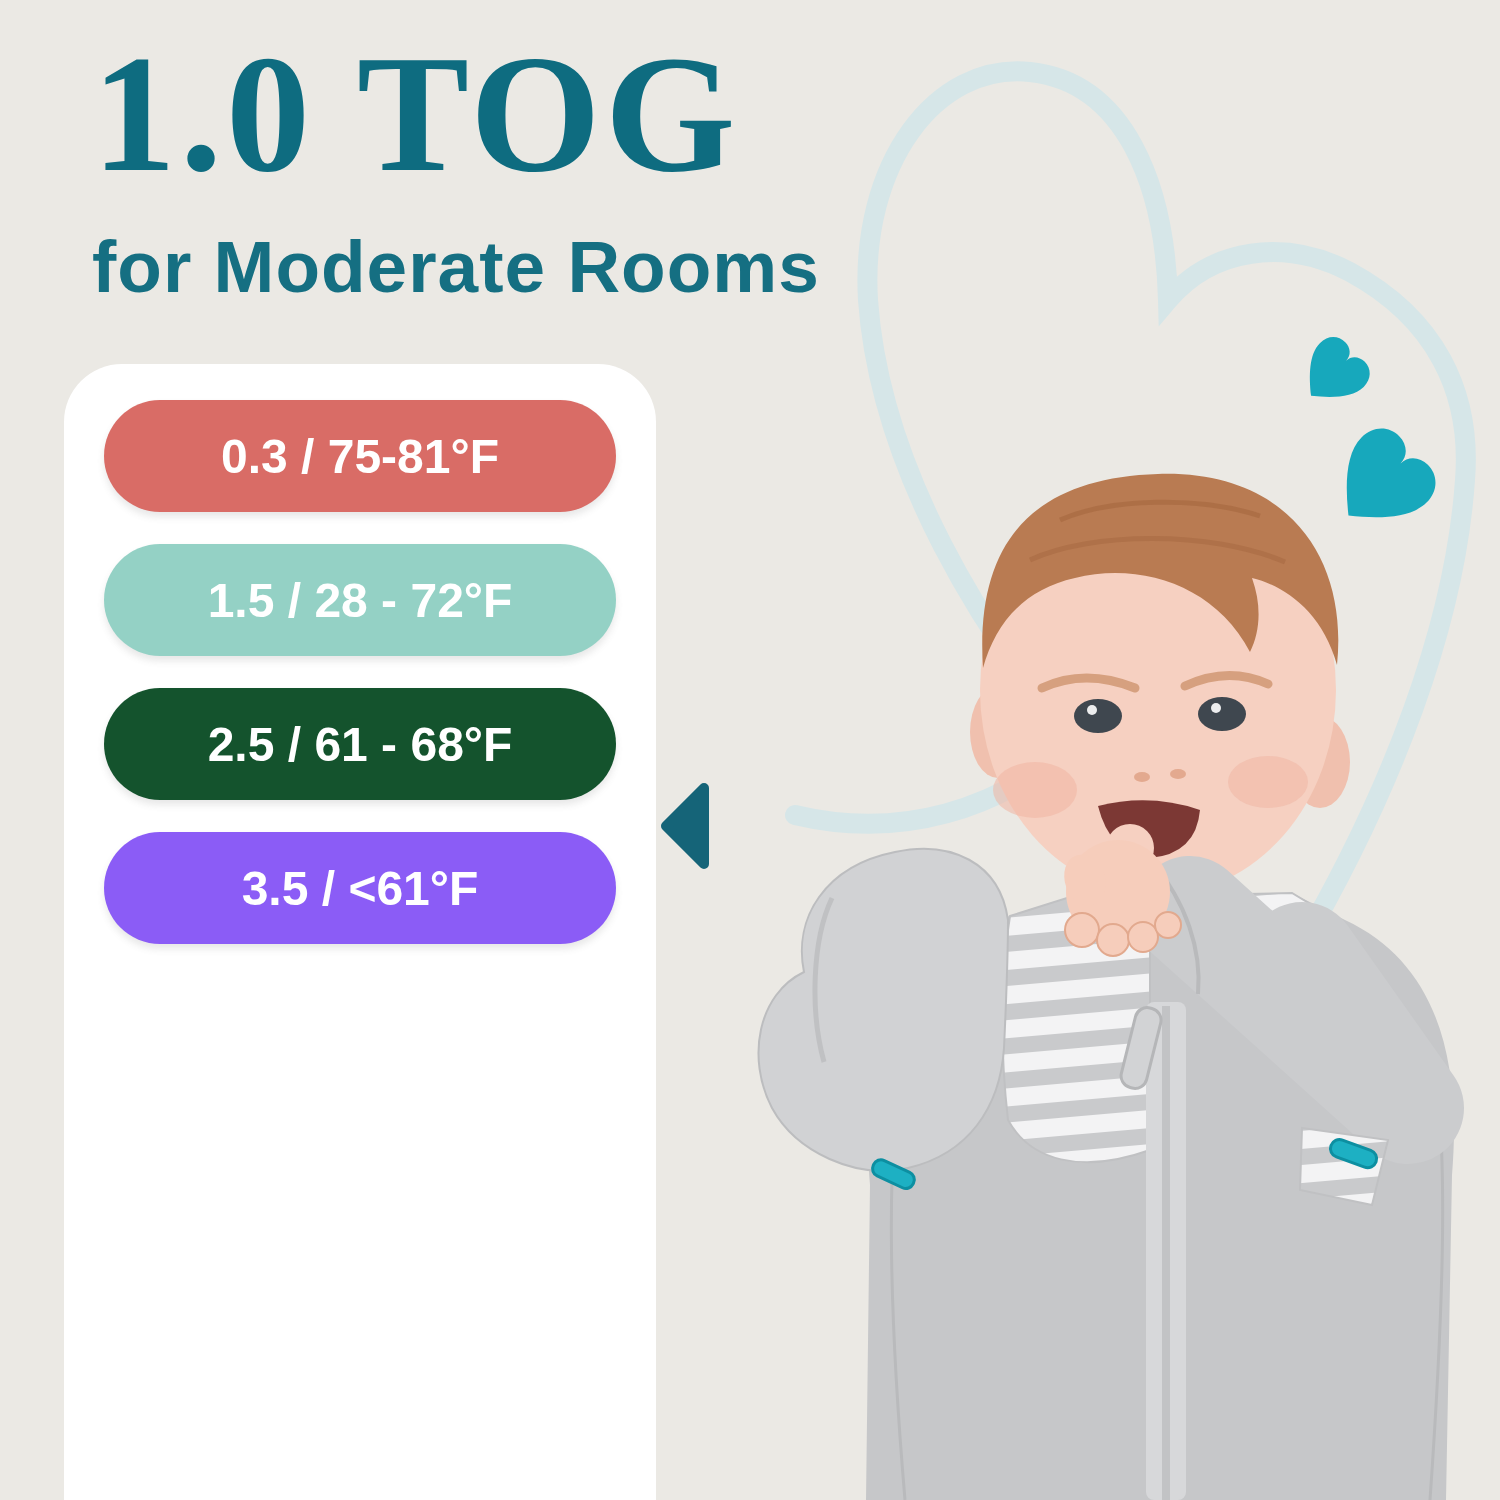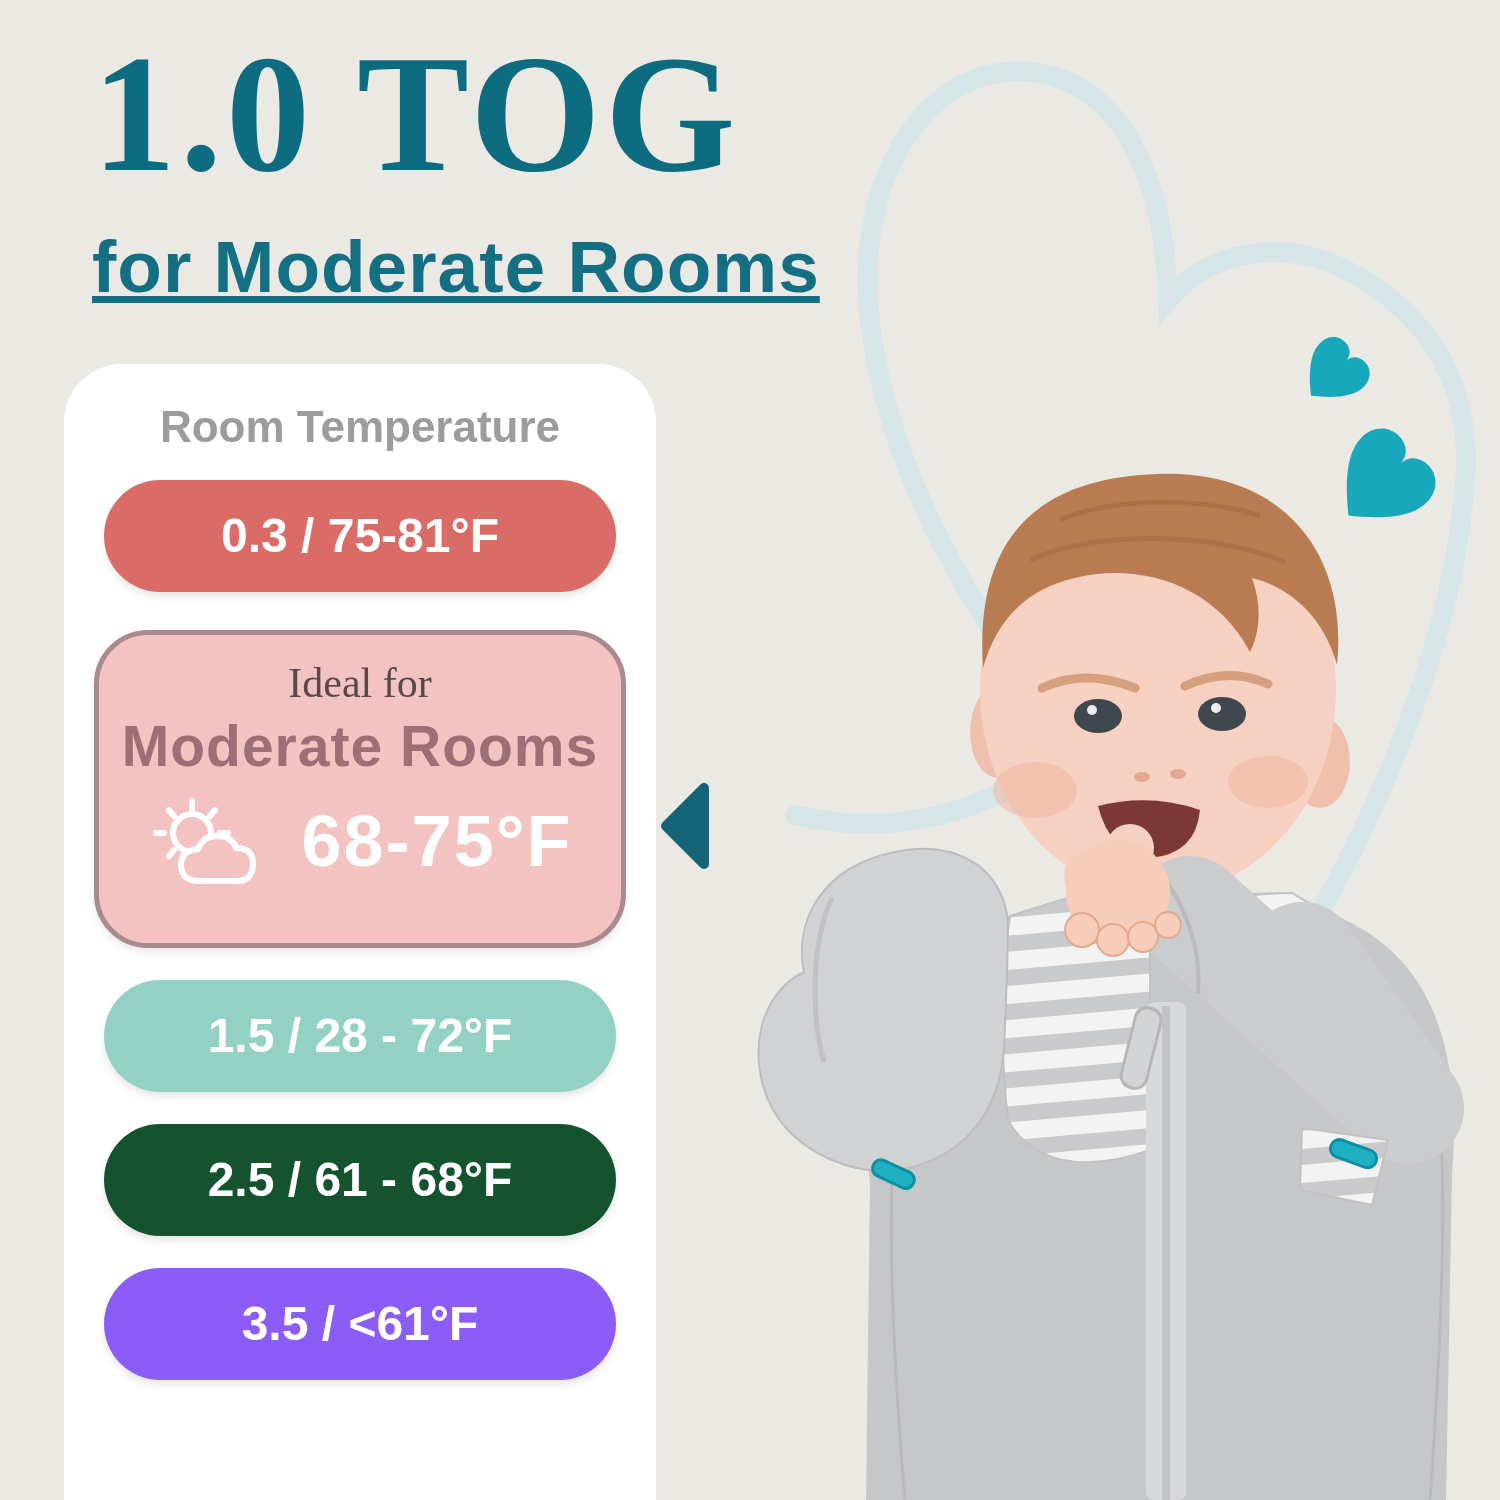--- a/index.html
+++ b/index.html
@@ -6,21 +6,21 @@
   body{font-family:"Liberation Sans",sans-serif;}
   #canvas{position:relative;width:1500px;height:1500px;background:#ebe9e4;overflow:hidden;}
 
   
   #decor-svg, #baby-svg{position:absolute;left:0;top:0;width:1500px;height:1500px;}
 
   
   #title-block{position:absolute;left:92px;top:28px;z-index:3;}
   #page-title{margin:0;font-family:"Liberation Serif",serif;font-weight:700;
               font-size:168px;line-height:1.02;color:#0e6c80;letter-spacing:4px;}
-  #page-subtitle{margin-top:26px;font-weight:700;font-size:73px;color:#156f82;letter-spacing:1px;text-decoration:underline;}
+  #page-subtitle{margin-top:26px;font-weight:700;font-size:73px;color:#156f82;letter-spacing:1px;}
 
   
   #tog-card{position:absolute;left:64px;top:364px;width:592px;height:1200px;
             background:#ffffff;border-radius:58px;z-index:2;}
   #card-heading{margin-top:36px;text-align:center;font-weight:700;font-size:44px;
                 line-height:1.22;color:#9c9c9c;}
   .pill{height:112px;margin:0 40px;border-radius:60px;display:flex;align-items:center;
         justify-content:center;color:#ffffff;font-weight:700;font-size:48px;
         box-shadow:0 5px 7px rgba(90,90,90,.14);}
   .pill-0{margin-top:26px;}
@@ -153,46 +153,26 @@
     </g>
   </svg>
 
   <div id="title-block">
     <h1 id="page-title">1.0 TOG</h1>
     <div id="page-subtitle">for Moderate Rooms</div>
   </div>
 
   <section id="tog-card">
     <div id="card-heading">
-      <div>Room Temperature</div>
     </div>
 
     <div class="pill pill-0" style="background: rgb(217, 108, 102);">
       <span>0.3 / 75-81°F</span>
     </div>
 
-    <div id="highlight-box" style="background: rgb(242, 195, 193); border-color: rgb(170, 138, 142);">
-      <div id="ideal-label">Ideal for</div>
-      <div id="moderate-label">Moderate Rooms</div>
-      <div id="temp-row">
-        <svg width="128" height="96" viewBox="0 0 128 96">
-          <g stroke="#ffffff" stroke-width="6" fill="none" stroke-linecap="round">
-            <circle cx="44" cy="40" r="19"></circle>
-            <line x1="44" y1="8" x2="44" y2="16"></line>
-            <line x1="21" y1="17" x2="26" y2="23"></line>
-            <line x1="8" y1="40" x2="16" y2="40"></line>
-            <line x1="21" y1="63" x2="26" y2="57"></line>
-            <line x1="67" y1="17" x2="62" y2="23"></line>
-            <line x1="80" y1="40" x2="72" y2="40"></line>
-          </g>
-          <path d="M 52 88 q -19 0 -19 -16 q 0 -15 17 -16 q 5 -13 19 -13 q 15 0 19 12 q 17 0 17 16 q 0 17 -17 17 z" fill="#f2c3c1" stroke="#ffffff" stroke-width="6" stroke-linejoin="round"></path>
-        </svg>
-        <span id="temp-value">68-75°F</span>
-      </div>
-    </div>
 
     <div class="pill pill-2" style="background: rgb(148, 209, 197);">
       <span>1.5 / 28 - 72°F</span>
     </div>
 
     <div class="pill pill-3" style="background: #14532d;">
       <span>2.5 / 61 - 68°F</span>
     </div>
 
     <div class="pill pill-4" style="background: #8b5cf6;">

